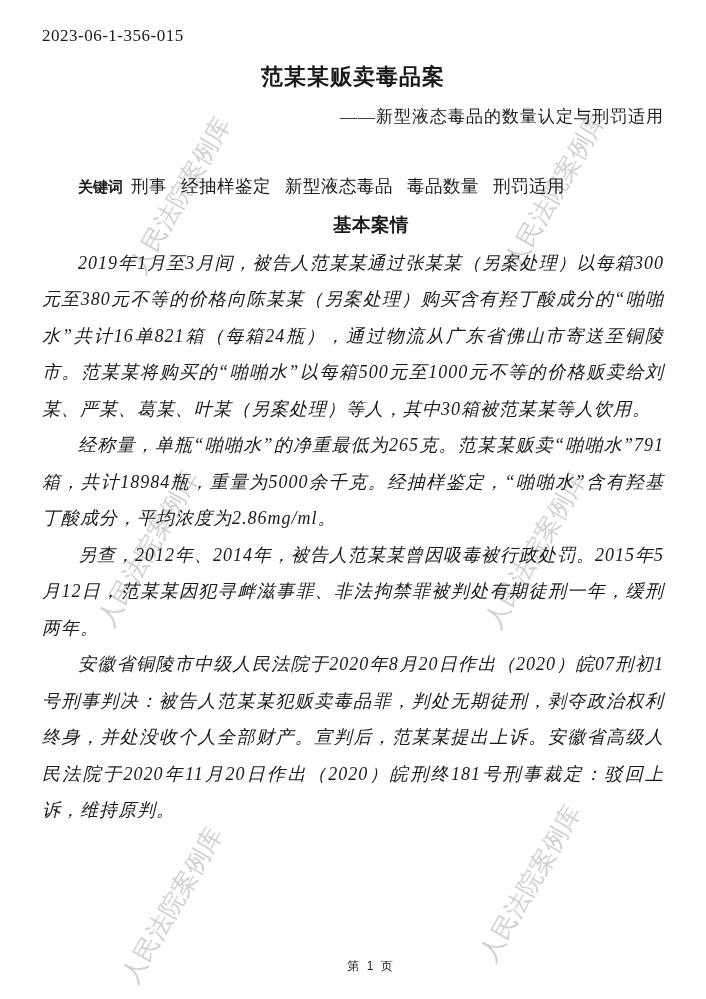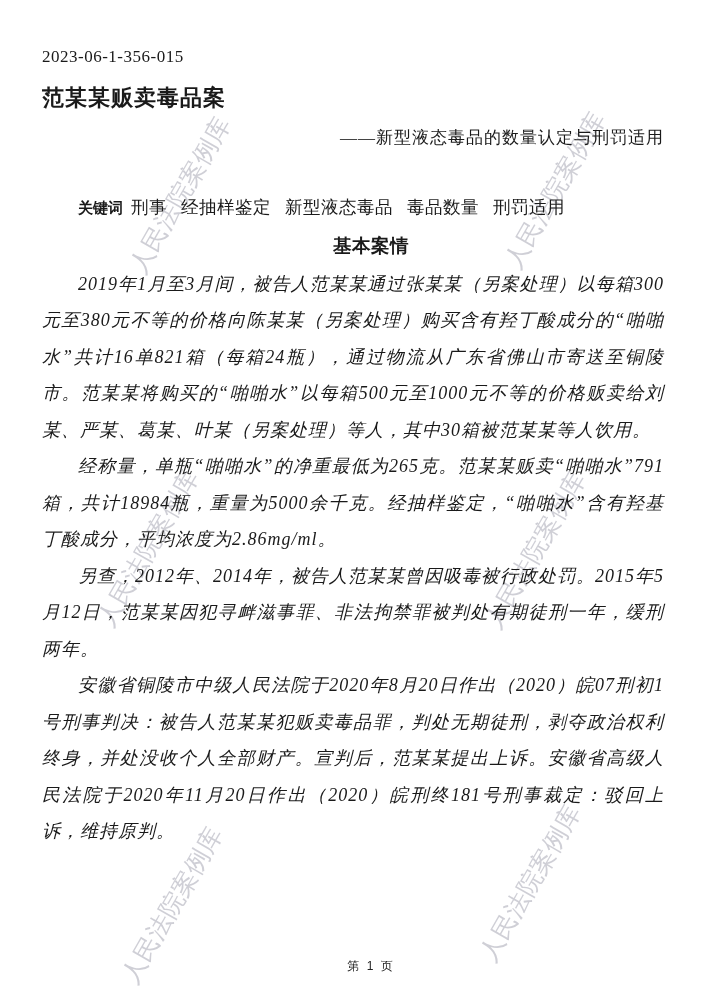--- a/index.html
+++ b/index.html
@@ -12,31 +12,31 @@
     width: 706px;
     height: 999px;
     background: #ffffff;
     overflow: hidden;
     font-family: "Liberation Serif", "DejaVu Serif", serif;
     color: #1a1a1a;
   }
   .content {
     position: relative;
     z-index: 2;
-    padding: 46px 42px 0 42px;
+    padding: 25px 42px 0 42px;
   }
   .doc-number {
     font-size: 17px;
     line-height: 1.25;
     letter-spacing: 0.5px;
     text-align: left;
   }
   .title {
     margin-top: 16px;
-    text-align: left;
+    text-align: center;
     font-size: 22px;
     font-weight: 700;
     letter-spacing: 1px;
   }
   .subtitle {
     margin-top: 13px;
     text-align: right;
     font-size: 17px;
     letter-spacing: 1px;
   }

